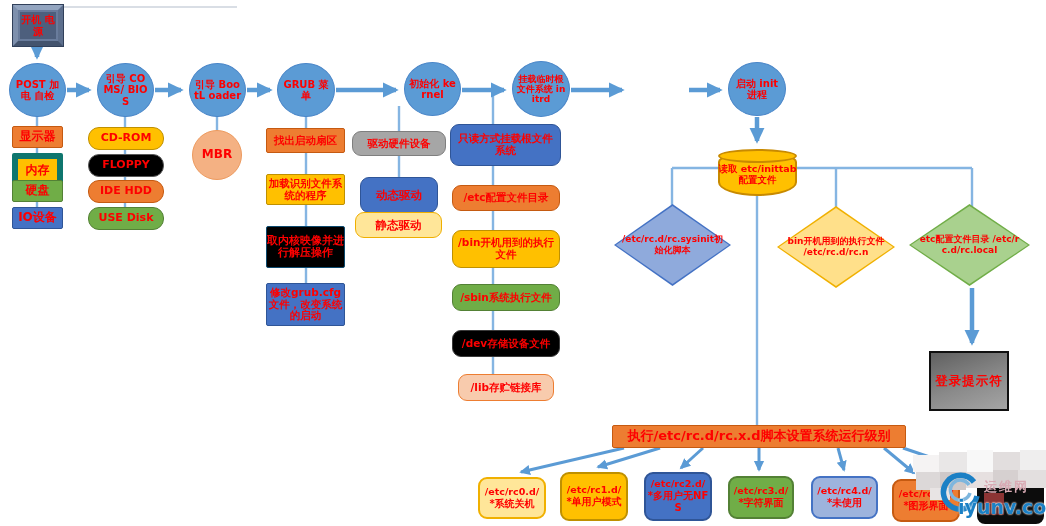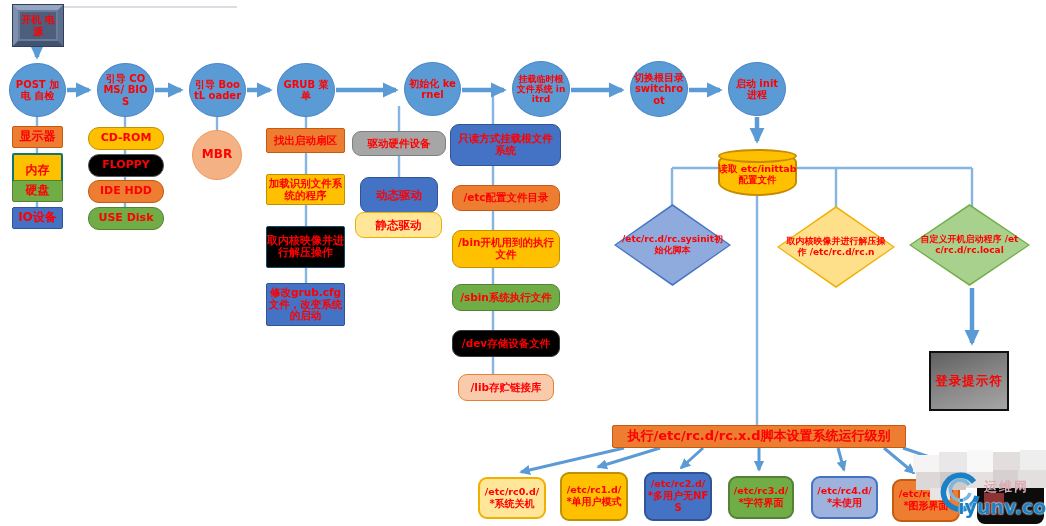--- a/index.html
+++ b/index.html
@@ -109,31 +109,28 @@
     </div>
   <div class="node ellipse" style="left:404px;top:62px;width:57px;height:54px;">
       <span>初始化 kernel</span>
     </div>
   <div class="node ellipse" style="left:277px;top:63px;width:58px;height:54px;">
       <span>GRUB 菜单</span>
     </div>
   <div class="node ellipse" style="left:512px;top:61px;width:58px;height:56px;font-size:9px;">
       <span>挂载临时根文件系统 initrd</span>
     </div>
-  <div class="node ellipse" style="left:630px;top:61px;width:58px;height:56px;">
-      <span>切换根目录 switchroot</span>
-    </div>
   <div class="node ellipse" style="left:728px;top:62px;width:58px;height:54px;">
       <span>启动 init进程</span>
     </div>
 
   <div class="node rect" style="left:12px;top:126px;width:51px;height:22px;background:#ED7D31;border:1px solid #C55A11;">
       <span>显示器</span>
     </div>
-  <div class="node rect" style="left:12px;top:153px;width:51px;height:35px;background:#FFC000;border:2px solid #0f766e;">
+  <div class="node rect" style="left:12px;top:153px;width:51px;height:35px;background:#FFC000;border:6px solid #0f766e;">
       <span>内存</span>
     </div>
   <div class="node rect" style="left:12px;top:180px;width:51px;height:22px;background:#70AD47;border:1px solid #538135;">
       <span>硬盘</span>
     </div>
   <div class="node rect" style="left:12px;top:207px;width:51px;height:22px;background:#4472C4;border:1px solid #2F5597;">
       <span>IO设备</span>
     </div>
 
   <div class="node pill" style="left:88px;top:127px;width:76px;height:23px;background:#FFC000;border:1px solid #BF9000;">
@@ -198,24 +195,24 @@
   <div class="node cyl" style="left:718px;top:149px;width:79px;height:47px;">
     <div class="body"></div>
     <div class="top"></div>
     <span>读取 etc/inittab配置文件</span>
   </div>
 
   <div class="diamond" style="left:614px;top:204px;width:117px;height:82px;--fill:#8FAADC;--edge:#4472C4;">
       <span>/etc/rc.d/rc.sysinit初始化脚本</span>
     </div>
   <div class="diamond" style="left:777px;top:206px;width:118px;height:82px;--fill:#FFE08A;--edge:#F0B000;">
-      <span>取内核映像并进行解压操作 /etc/rc.d/rc.n</span>
+      <span>bin开机用到的执行文件 /etc/rc.d/rc.n</span>
     </div>
   <div class="diamond" style="left:909px;top:204px;width:121px;height:82px;--fill:#A9D18E;--edge:#70AD47;">
-      <span>自定义开机启动程序 /etc/rc.d/rc.local</span>
+      <span>etc配置文件目录 /etc/rc.d/rc.local</span>
     </div>
 
   <div class="node login" style="left:929px;top:351px;width:80px;height:60px;">
       <span>登录提示符</span>
     </div>
 
   <div class="node bar" style="left:612px;top:425px;width:294px;height:23px;">
       <span>执行/etc/rc.d/rc.x.d脚本设置系统运行级别</span>
     </div>
 

